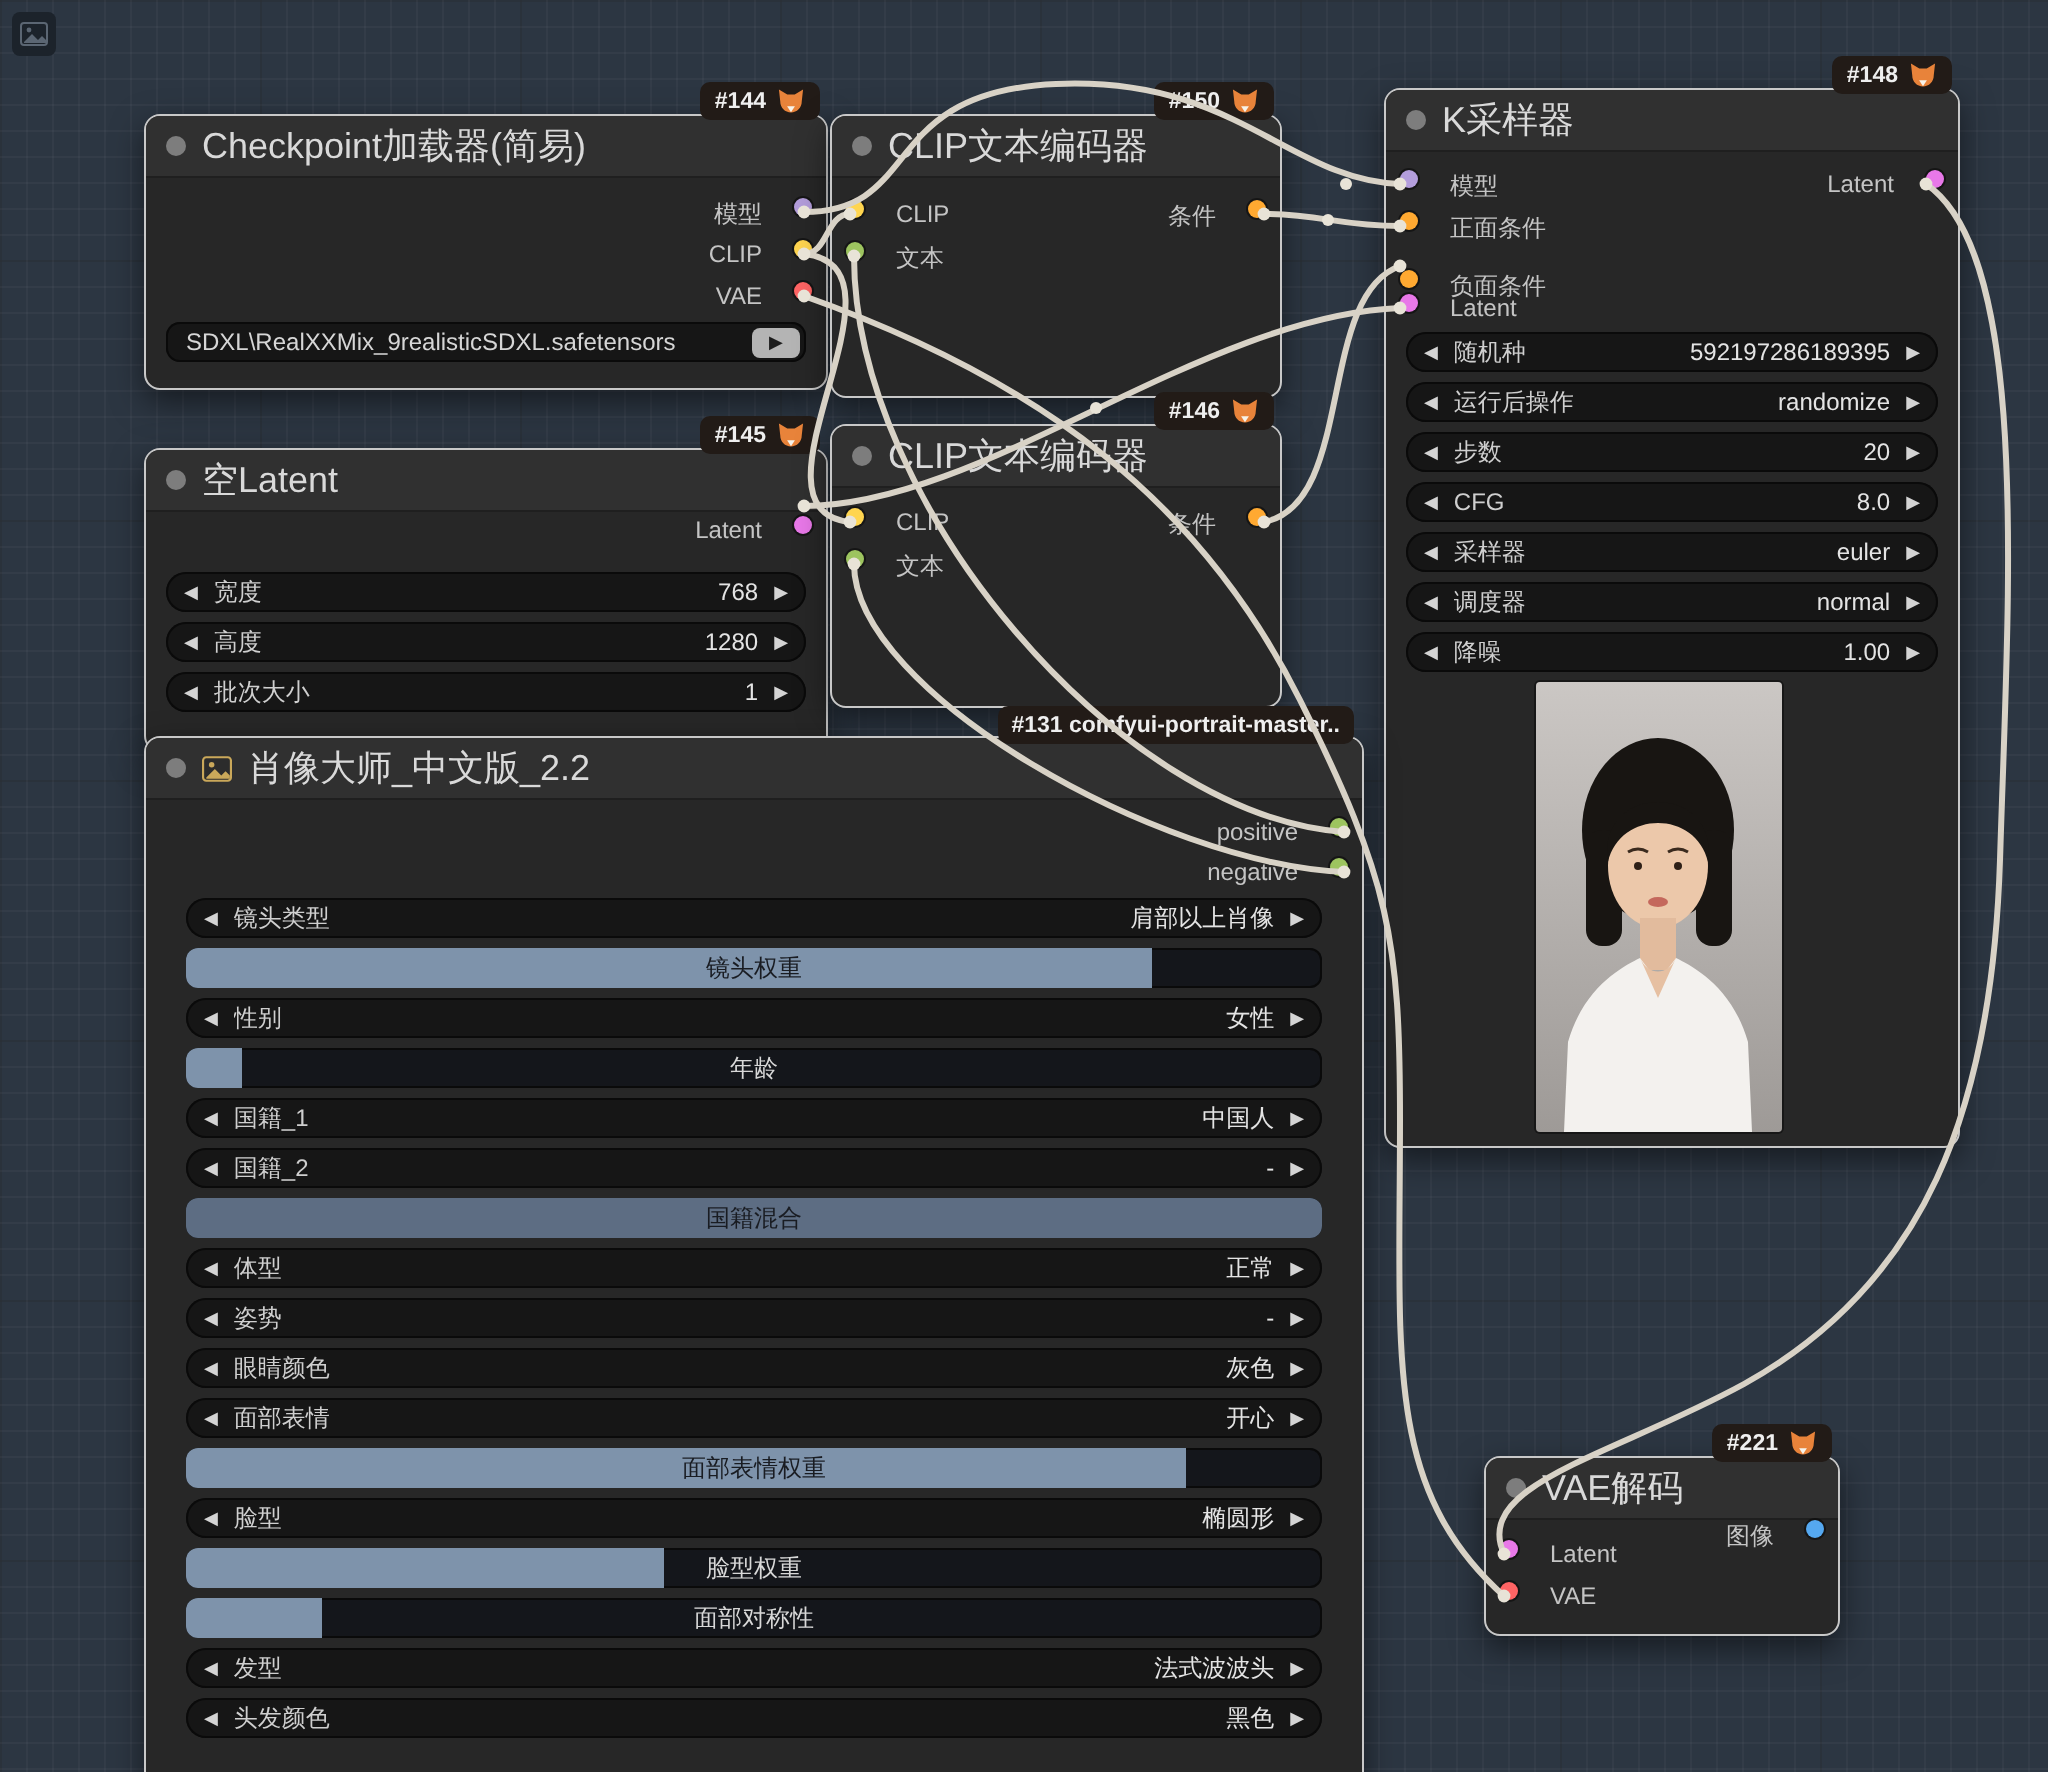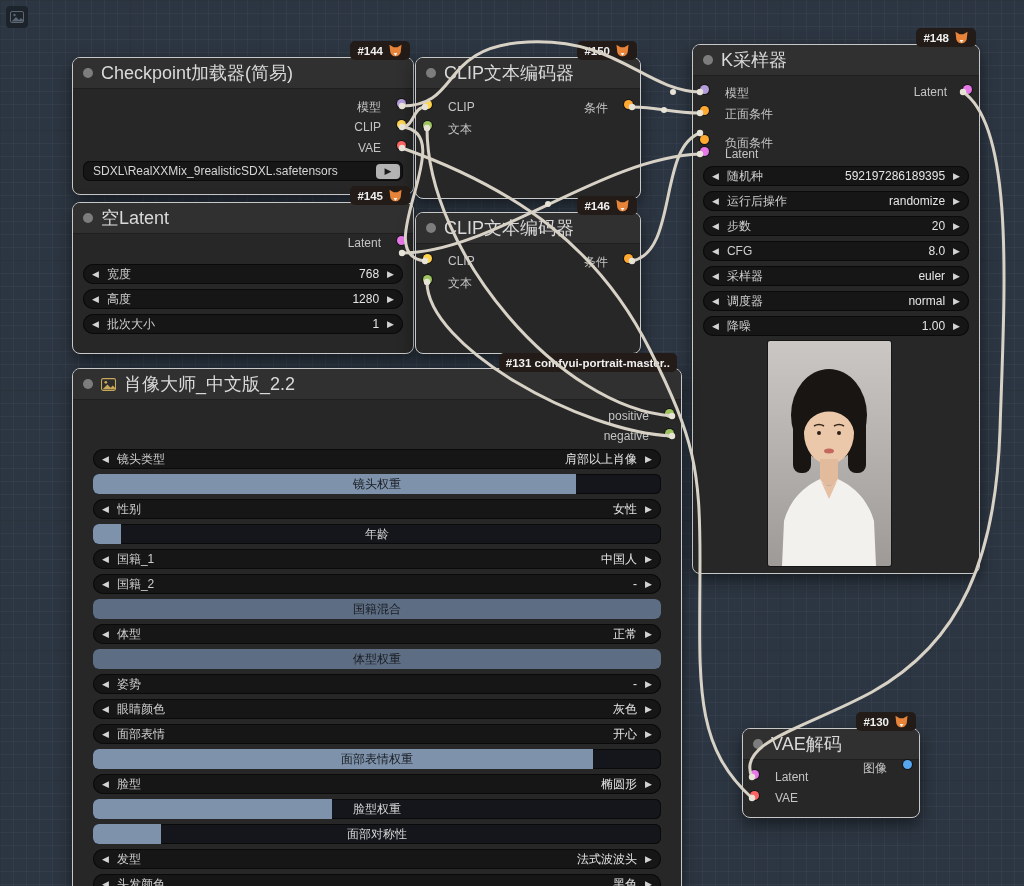--- a/index.html
+++ b/index.html
@@ -123,21 +123,21 @@
     <div class="port in" style="top:63px">
       <span class="dot c-text"></span>
       <span>文本</span>
     </div>
     <div class="port out" style="top:42px">
       <span class="dot c-cond"></span>
       <span>条件</span>
     </div>
   </div>
 
-  <div class="node" style="left:72px;top:202px;width:340px;height:150px;">
+  <div class="node" style="left:72px;top:224px;width:340px;height:150px;">
     <div class="badge">
       <span>#145</span>
       <svg class="fox" width="15" height="13" viewBox="0 0 16 14">
           <path d="M1.5.8 L6 3.5 h4 L14.5.8 L13.8 7.2 c0 3.6-2.6 6-5.8 6 s-5.8-2.4-5.8-6 Z" fill="#e8833a"></path>
           <path d="M8 13 L5.9 9.8 h4.2 Z" fill="#f7f3ea"></path>
         </svg>
     </div>
     <div class="node-title">
       <span class="collapse-dot"></span>
       <span>空Latent</span>
@@ -352,24 +352,20 @@
       <div class="slider high dim">
         <div class="fill" style="width: 100%;"></div>
         <span class="slabel">国籍混合</span>
       </div>
       <div class="w">
         <span class="arr">◀</span>
         <span class="lbl">体型</span>
         <span class="val">正常</span>
         <span class="arr">▶</span>
       </div>
-      <div class="slider high dim">
-        <div class="fill" style="width: 100%;"></div>
-        <span class="slabel">体型权重</span>
-      </div>
       <div class="w">
         <span class="arr">◀</span>
         <span class="lbl">姿势</span>
         <span class="val">-</span>
         <span class="arr">▶</span>
       </div>
       <div class="w">
         <span class="arr">◀</span>
         <span class="lbl">眼睛颜色</span>
         <span class="val">灰色</span>
@@ -409,21 +405,21 @@
         <span class="arr">◀</span>
         <span class="lbl">头发颜色</span>
         <span class="val">黑色</span>
         <span class="arr">▶</span>
       </div>
     </div>
   </div>
 
   <div class="node" style="left:742px;top:728px;width:176px;height:88px;">
     <div class="badge">
-      <span>#130</span>
+      <span>#221</span>
       <svg class="fox" width="15" height="13" viewBox="0 0 16 14">
           <path d="M1.5.8 L6 3.5 h4 L14.5.8 L13.8 7.2 c0 3.6-2.6 6-5.8 6 s-5.8-2.4-5.8-6 Z" fill="#e8833a"></path>
           <path d="M8 13 L5.9 9.8 h4.2 Z" fill="#f7f3ea"></path>
         </svg>
     </div>
     <div class="node-title">
       <span class="collapse-dot"></span>
       <span>VAE解码</span>
     </div>
     <div class="port in" style="top:41px">

